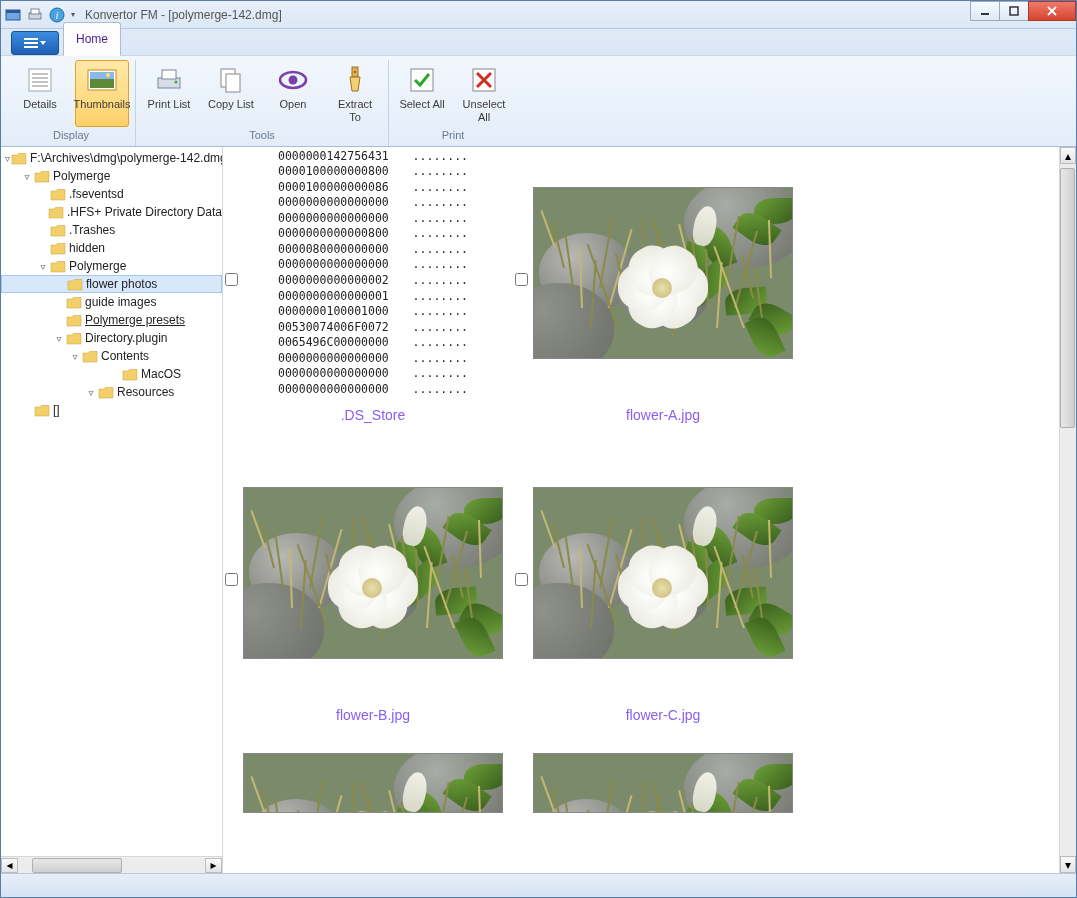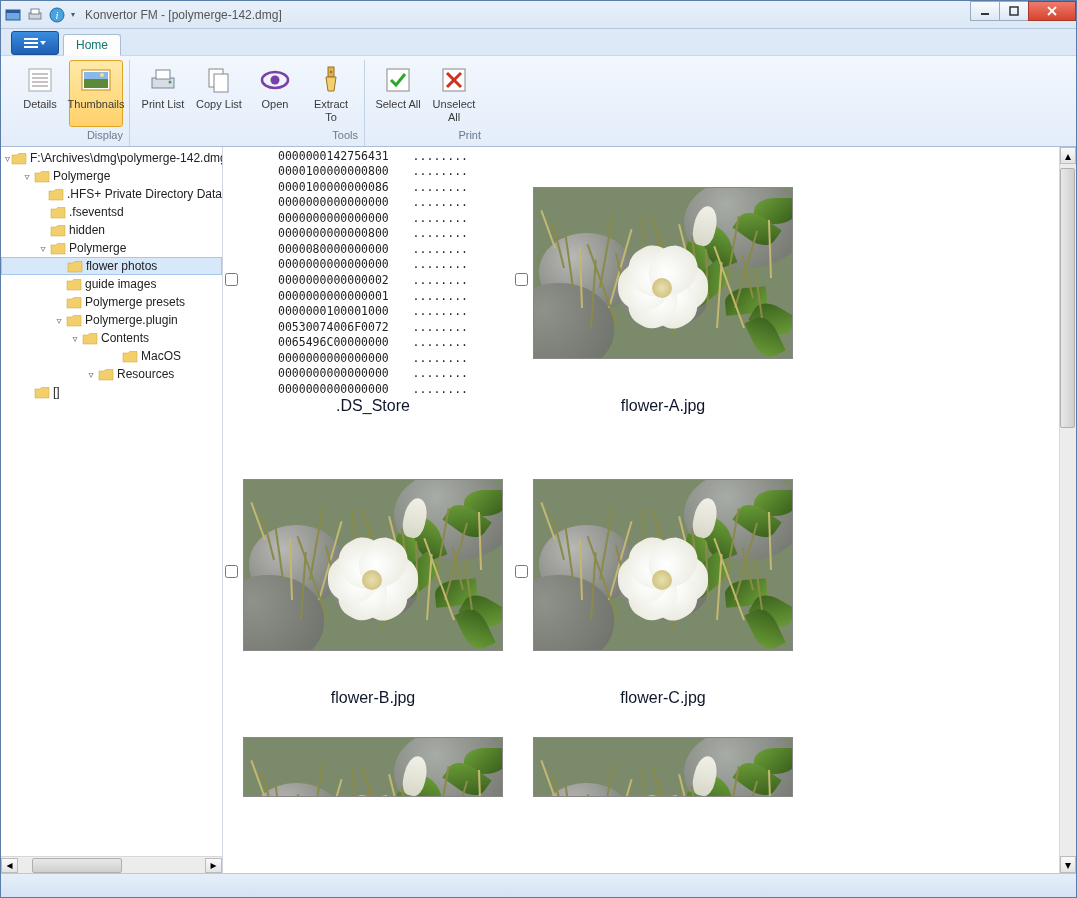--- a/index.html
+++ b/index.html
@@ -61,56 +61,56 @@
   gap:2px;
 }
 .file-btn .lines { width:14px; height:10px; display:flex; flex-direction:column; justify-content:space-between;}
 .file-btn .lines span{height:2px;background:#fff;}
 .file-btn .arrow{width:0;height:0;border-left:3px solid transparent;border-right:3px solid transparent;border-top:4px solid #fff;}
 .tab {
   background: #fdfdfd;
   border: 1px solid #a9bdd6;
   border-bottom: 1px solid #fdfdfd;
   border-radius: 3px 3px 0 0;
-  padding: 3px 12px;
-  color: #0f766e;
+  padding: 9px 12px;
+  color: #4c1d95;
   margin-bottom:-1px;
 }
 .ribbon-body {
   background: linear-gradient(to bottom,#f2f7fd,#e3edf9);
   border-top: 1px solid #c7d6e9;
   display: flex;
   padding: 4px 6px 0 6px;
 }
 .ribbon-group {
   display: flex;
   flex-direction: column;
   align-items: stretch;
   border-right: 1px solid #c3d3e7;
   padding: 0 6px 2px 6px;
 }
 .ribbon-group:last-child{border-right:none;}
-.ribbon-row { display: flex; gap: 2px; }
+.ribbon-row { display: flex; gap: 8px; }
 .rbtn {
   display: flex; flex-direction: column; align-items: center;
   width: 54px;
   padding: 3px 2px 2px 2px;
   border: 1px solid transparent;
   border-radius: 3px;
   text-align:center;
   line-height:1.15;
   color:#3a3a3a;
 }
 .rbtn.active {
   background: linear-gradient(to bottom,#ffe9a8,#ffd16a);
   border: 1px solid #e0a326;
 }
 .rbtn .ico { width: 32px; height: 32px; display:flex; align-items:center; justify-content:center; }
 .rbtn .lbl { font-size: 11px; margin-top:2px; min-height:26px; display:flex; align-items:flex-start; justify-content:center;}
-.group-label { text-align:right; font-size:11px; color:#6a7a8e; padding:2px 0 3px 0;}
+.group-label { text-align:center; font-size:11px; color:#6a7a8e; padding:2px 0 3px 0;}
 
 .main-area {
   flex: 1;
   display: flex;
   min-height: 0;
   background:#fff;
 }
 .tree-pane {
   width: 222px;
   border-right: 1px solid #d0d7e0;
@@ -195,23 +195,23 @@
 }
 .ds-text .row{display:flex; justify-content:space-between;}
 .thumb-img {
   width:260px; height:172px;
   background:#7a8a6a;
   border:1px solid #888;
   position:relative;
   overflow:hidden;
 }
 .thumb-label {
-  margin-top: 4px;
-  font-size:16px;
-  color:#0f172a;
+  margin-top: 14px;
+  font-size:14px;
+  color:#8b5cf6;
 }
 
 .statusbar {
   height: 24px;
   background: linear-gradient(#e6eef9,#d6e3f3);
   border-top:1px solid #b8c8dc;
 }
 
 .folder-svg{fill:#f3cf6b;stroke:#c9a12e;stroke-width:0.5;}
 
@@ -401,38 +401,47 @@
             </span>
             <span>Polymerge</span>
           </div>
           <div class="tree-row" style="padding-left: 36px;">
             <span class="tw"></span>
             <span class="fico">
               <svg width="16" height="13" viewBox="0 0 16 13">
                 <path class="folder-svg" d="M1 3 L6 3 L7.5 1.5 L15 1.5 L15 12 L1 12 Z"></path>
               </svg>
             </span>
-            <span>.HFS+ Private Directory Data</span>
+            <span>.fseventsd</span>
           </div>
           <div class="tree-row" style="padding-left: 36px;">
             <span class="tw"></span>
             <span class="fico">
               <svg width="16" height="13" viewBox="0 0 16 13">
                 <path class="folder-svg" d="M1 3 L6 3 L7.5 1.5 L15 1.5 L15 12 L1 12 Z"></path>
               </svg>
             </span>
-            <span>.fseventsd</span>
+            <span>.HFS+ Private Directory Data</span>
           </div>
           <div class="tree-row" style="padding-left: 36px;">
             <span class="tw"></span>
             <span class="fico">
               <svg width="16" height="13" viewBox="0 0 16 13">
                 <path class="folder-svg" d="M1 3 L6 3 L7.5 1.5 L15 1.5 L15 12 L1 12 Z"></path>
               </svg>
             </span>
+            <span>.Trashes</span>
+          </div>
+          <div class="tree-row" style="padding-left: 36px;">
+            <span class="tw"></span>
+            <span class="fico">
+              <svg width="16" height="13" viewBox="0 0 16 13">
+                <path class="folder-svg" d="M1 3 L6 3 L7.5 1.5 L15 1.5 L15 12 L1 12 Z"></path>
+              </svg>
+            </span>
             <span>hidden</span>
           </div>
           <div class="tree-row" style="padding-left: 36px;">
             <span class="tw">▿</span>
             <span class="fico">
               <svg width="16" height="13" viewBox="0 0 16 13">
                 <path class="folder-svg" d="M1 3 L6 3 L7.5 1.5 L15 1.5 L15 12 L1 12 Z"></path>
               </svg>
             </span>
             <span>Polymerge</span>
@@ -448,37 +457,37 @@
           </div>
           <div class="tree-row" style="padding-left: 52px;">
             <span class="tw"></span>
             <span class="fico">
               <svg width="16" height="13" viewBox="0 0 16 13">
                 <path class="folder-svg" d="M1 3 L6 3 L7.5 1.5 L15 1.5 L15 12 L1 12 Z"></path>
               </svg>
             </span>
             <span>guide images</span>
           </div>
-          <div class="tree-row" style="padding-left: 52px;">
+          <div class="tree-row" style="padding-left: 52px; text-decoration: underline;">
             <span class="tw"></span>
             <span class="fico">
               <svg width="16" height="13" viewBox="0 0 16 13">
                 <path class="folder-svg" d="M1 3 L6 3 L7.5 1.5 L15 1.5 L15 12 L1 12 Z"></path>
               </svg>
             </span>
             <span>Polymerge presets</span>
           </div>
           <div class="tree-row" style="padding-left: 52px;">
             <span class="tw">▿</span>
             <span class="fico">
               <svg width="16" height="13" viewBox="0 0 16 13">
                 <path class="folder-svg" d="M1 3 L6 3 L7.5 1.5 L15 1.5 L15 12 L1 12 Z"></path>
               </svg>
             </span>
-            <span>Polymerge.plugin</span>
+            <span>Directory.plugin</span>
           </div>
           <div class="tree-row" style="padding-left: 68px;">
             <span class="tw">▿</span>
             <span class="fico">
               <svg width="16" height="13" viewBox="0 0 16 13">
                 <path class="folder-svg" d="M1 3 L6 3 L7.5 1.5 L15 1.5 L15 12 L1 12 Z"></path>
               </svg>
             </span>
             <span>Contents</span>
           </div>

